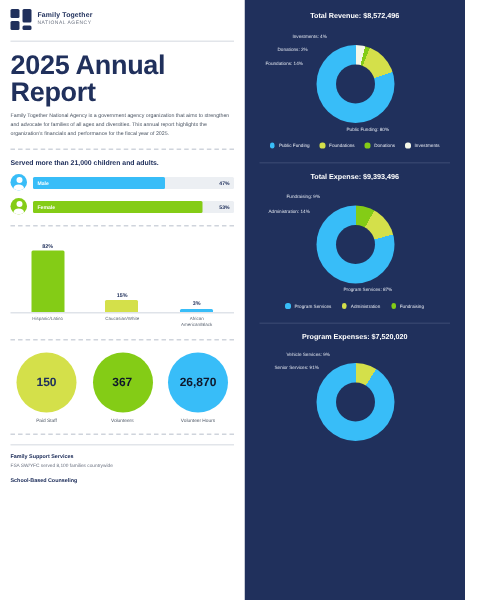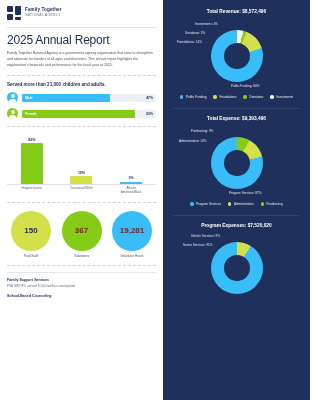--- a/index.html
+++ b/index.html
@@ -13,21 +13,21 @@
   
   .left { width:163px; height:400px; background:#ffffff; padding:6px 7px 0 7px; position:relative; }
 
   .brand { display:flex; align-items:center; gap:4px; margin-bottom:7px; }
   .brand-mark { width:14px; height:14px; position:relative; flex:0 0 auto; }
   .brand-mark span { position:absolute; background:#20305c; border-radius:1px; }
   .brand-text { line-height:1.05; }
   .brand-title { font-size:4.6px; font-weight:bold; color:#20305c; letter-spacing:.1px; }
   .brand-sub { font-size:3.3px; color:#6b7280; letter-spacing:.35px; margin-top:1px; }
 
-  .report-title { font-size:12px; font-weight:normal; color:#20305c; letter-spacing:-.2px; line-height:1; }
+  .report-title { font-size:18px; font-weight:bold; color:#20305c; letter-spacing:-.2px; line-height:1; }
   .report-body { font-size:3.5px; color:#4b5563; line-height:1.65; margin-top:5px; width:150px; }
 
   .rule { height:1px; background:#e2e5ea; margin:7px 0 6px 0; }
   .dashed { border-top:1px dashed #cfd4dc; height:0; margin:7px 0 6px 0; }
 
   .section-h { font-size:4.6px; font-weight:bold; color:#20305c; margin-bottom:5px; }
 
   
   .barrow { display:flex; align-items:center; gap:4px; margin-bottom:5px; }
   .avatar { width:11px; height:11px; border-radius:50%; flex:0 0 auto; position:relative; overflow:hidden; }
@@ -43,21 +43,21 @@
   .colchart { height:62px; position:relative; margin-top:2px; }
   .cols { display:flex; align-items:flex-end; justify-content:space-around; height:52px; border-bottom:1px solid #dfe3e9; }
   .colitem { width:27px; text-align:center; }
   .colval { font-size:3.6px; font-weight:bold; color:#20305c; margin-bottom:1.5px; }
   .colbar { width:22px; margin:0 auto; border-radius:1px 1px 0 0; }
   .collabels { display:flex; justify-content:space-around; margin-top:2px; }
   .collabel { width:30px; text-align:center; font-size:3px; color:#5b6472; line-height:1.25; }
 
   
   .circles { display:flex; justify-content:space-between; padding:2px 4px 0 4px; }
-  .circ { width:40px; height:40px; border-radius:50%; display:flex; flex-direction:column; align-items:center; justify-content:center; color:#7f1d1d; }
+  .circ { width:40px; height:40px; border-radius:50%; display:flex; flex-direction:column; align-items:center; justify-content:center; color:#0f172a; }
   .circ .num { font-size:8px; font-weight:bold; line-height:1; }
   .circcap { font-size:3.2px; color:#4b5563; text-align:center; width:40px; margin-top:3px; }
   .circrow2 { display:flex; justify-content:space-between; padding:0 4px; }
 
   .prog-h { font-size:7.6px; font-weight:bold; color:#20305c; margin-top:3px; }
   .prog-item-t { font-size:3.6px; font-weight:bold; color:#20305c; margin-top:5px; }
   .prog-item-d { font-size:3.2px; color:#6b7280; margin-top:1.5px; line-height:1.5; }
 
   
   .right { width:147px; height:400px; background:#20305c; color:#fff; padding:9px 10px 0 10px; }
@@ -161,21 +161,21 @@
     <div class="dashed"></div>
 
     <div class="circles">
       <div class="circ" style="background:#d4e04a;color:#20305c;">
         <span class="num">150</span>
       </div>
       <div class="circ" style="background:#84cc16;">
         <span class="num">367</span>
       </div>
       <div class="circ" style="background:#38bdf8;">
-        <span class="num">19,281</span>
+        <span class="num">26,870</span>
       </div>
     </div>
     <div class="circrow2">
       <div class="circcap">Paid Staff</div>
       <div class="circcap">Volunteers</div>
       <div class="circcap">Volunteer Hours</div>
     </div>
 
     <div class="dashed"></div>
 

